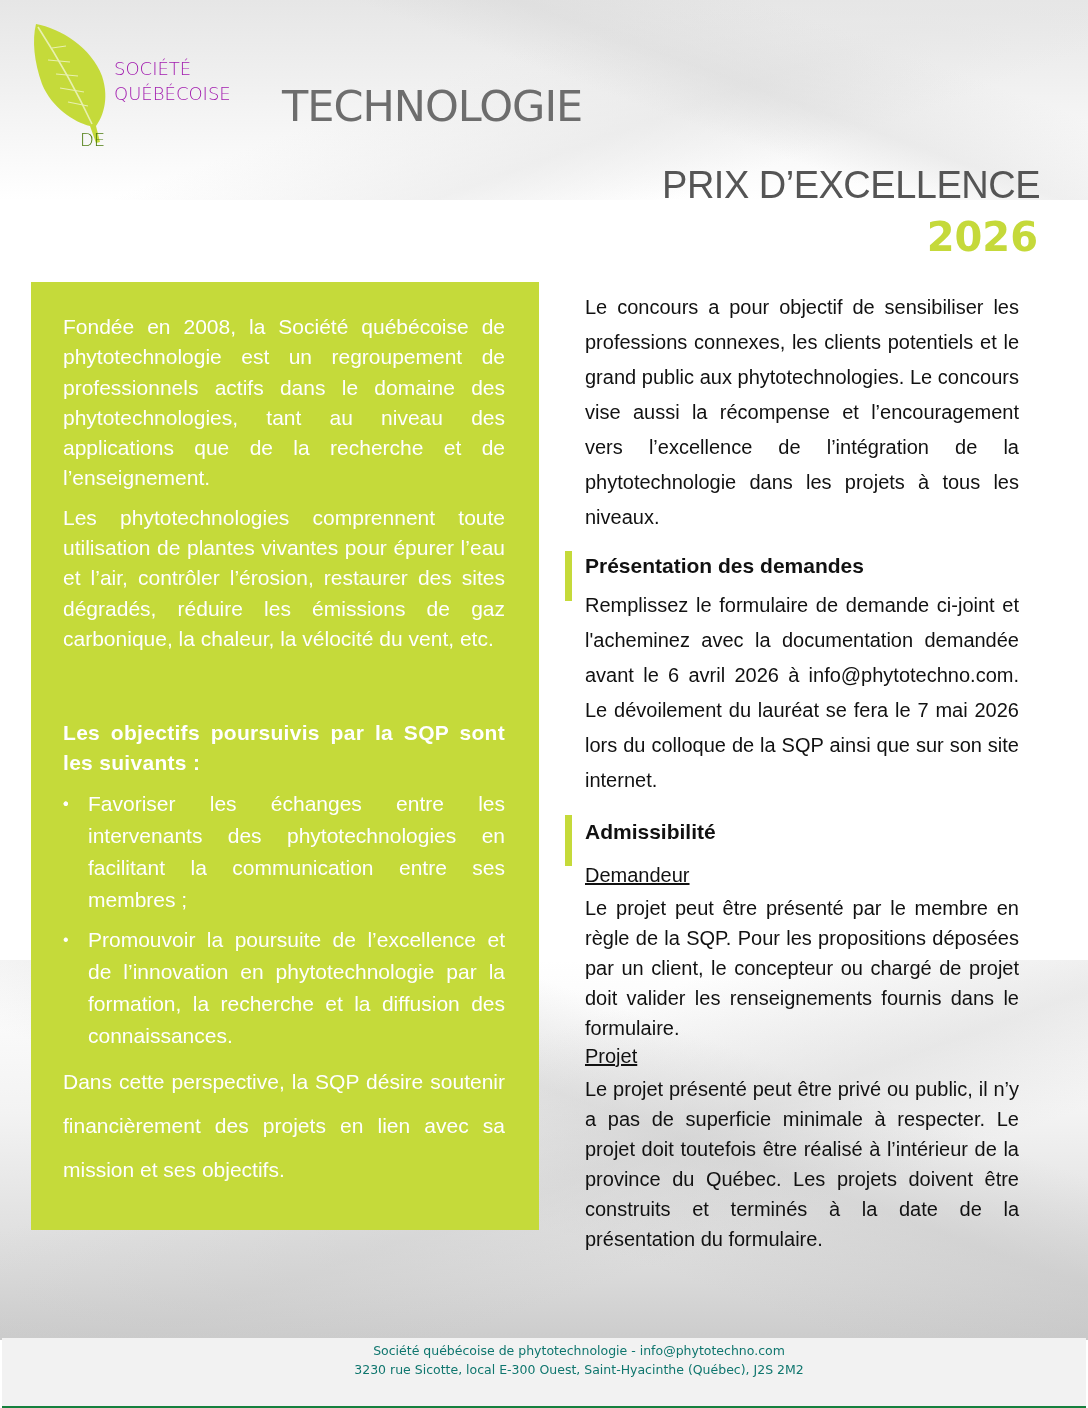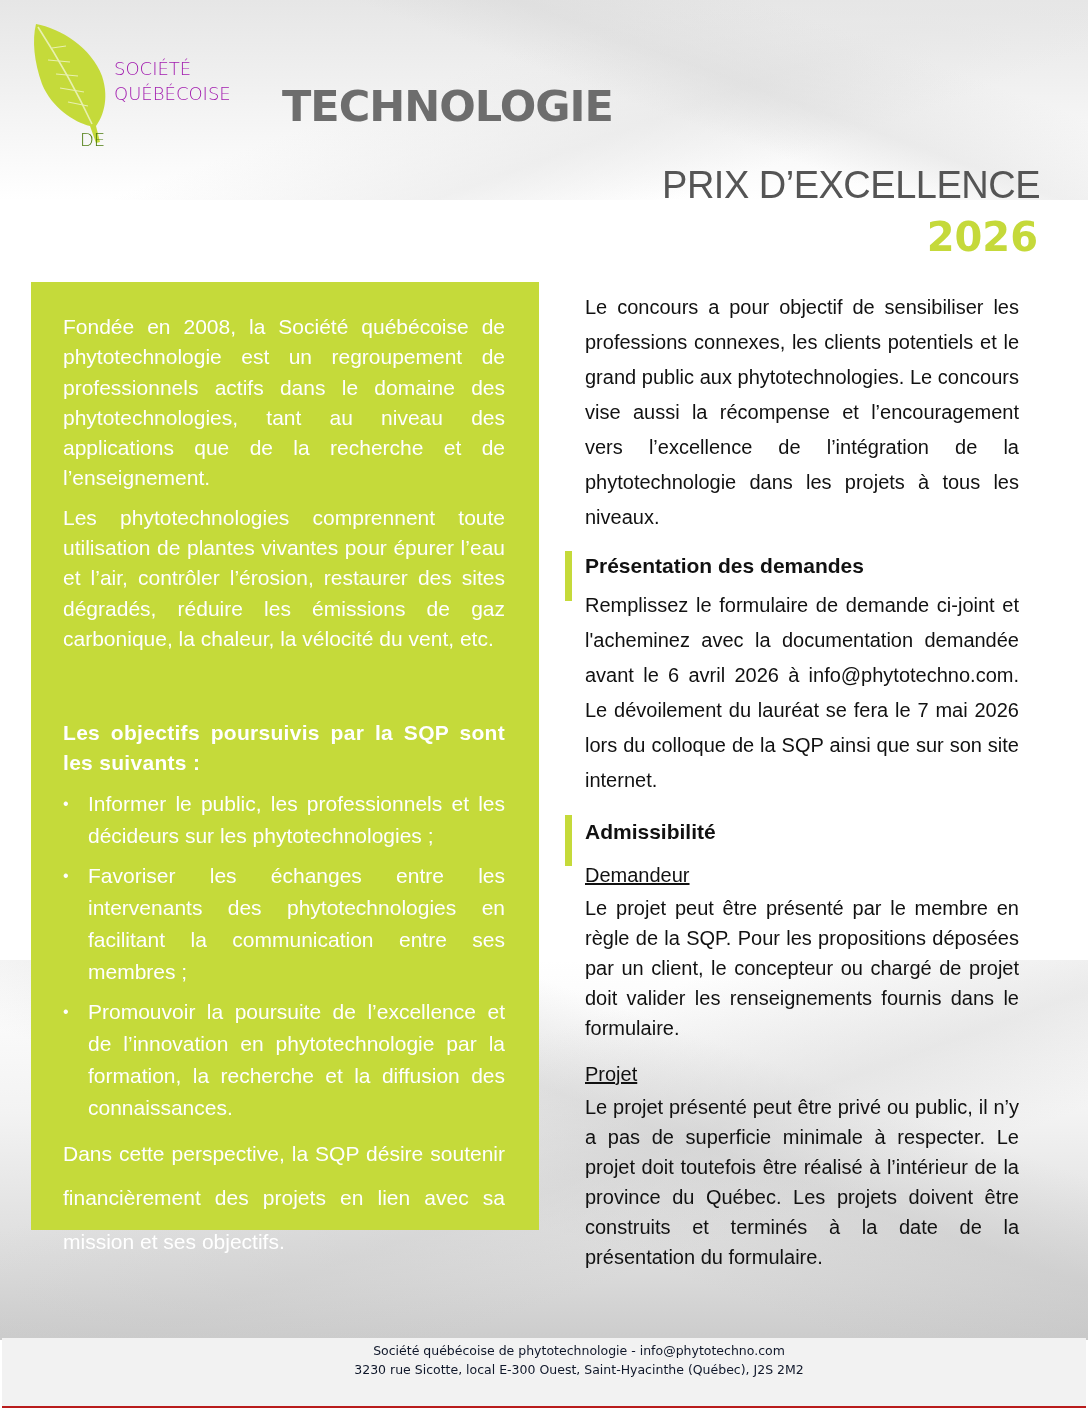--- a/index.html
+++ b/index.html
@@ -41,21 +41,21 @@
     position: absolute; left: 50px; top: 111px; color: #4d7c0f;
     font-family: "DejaVu Sans", sans-serif; font-size: 18px; font-weight: 200;
   }
   .logo-phyto {
     position: absolute; left: 80px; top: 86px; color: #c5d93a;
     font-family: "DejaVu Sans", sans-serif; font-weight: bold; font-size: 48px; letter-spacing: 1px;
     line-height: 48px;
   }
   .logo-tech {
     position: absolute; left: 252px; top: 64px; color: #6d6d6d;
-    font-family: "DejaVu Sans", sans-serif; font-weight: 700; font-size: 43px; letter-spacing: -1px;
+    font-family: "DejaVu Sans", sans-serif; font-weight: 400; font-size: 43px; letter-spacing: -1px;
     line-height: 48px;
   }
 
   
   .title {
     position: absolute; right: 48px; top: 164px; color: #555555;
     font-size: 38px; font-weight: normal; letter-spacing: -0.5px; text-align: right;
   }
   .year {
     position: absolute; right: 50px; top: 214px; color: #c5d93a;
@@ -90,22 +90,22 @@
   .rcol { position: absolute; left: 585px; width: 434px; color: #111111; }
   .rcol p { margin: 0; font-size: 20px; line-height: 35px; text-align: justify; }
   .rcol .sec-title { font-size: 21px; font-weight: bold; margin: 0 0 8px 0; line-height: 28px; }
   .rcol .sub { font-size: 20px; text-decoration: underline; margin: 0 0 4px 0; line-height: 27px; }
   .rcol .body2 { font-size: 20px; line-height: 30px; text-align: justify; margin: 0; }
   .accent-bar { position: absolute; left: 565px; width: 7px; background: #c5da3a; }
 
   
   .footer {
     position: absolute; left: 2px; top: 1338px; width: 1084px; height: 68px;
-    background: #f2f2f2; border-bottom: 2px solid #b91c1c; text-align: center;
-    color: #0f172a; font-family: "DejaVu Sans", sans-serif;
+    background: #f2f2f2; border-bottom: 2px solid #15803d; text-align: center;
+    color: #0f766e; font-family: "DejaVu Sans", sans-serif;
   }
   .footer .l1 { position: absolute; left: 0; right: 0; top: 5px; font-size: 12.5px; padding-left: 70px; }
   .footer .l2 { position: absolute; left: 0; right: 0; top: 24px; font-size: 12.5px; padding-left: 70px; }
   .footer .l3 { position: absolute; left: 0; right: 0; top: 44px; font-size: 13px; font-weight: bold; padding-left: 70px; letter-spacing: 0.5px; }
 </style>
 </head>
 <body>
 
 <div class="bg-top"></div>
 <div class="bg-bottom"></div>
@@ -125,21 +125,20 @@
 <div class="title">PRIX D’EXCELLENCE</div>
 <div class="year">2026</div>
 
 <div class="panel">
   <p>Fondée en 2008, la Société québécoise de phytotechnologie est un regroupement de professionnels actifs dans le domaine des phytotechnologies, tant au niveau des applications que de la recherche et de l’enseignement.</p>
   <p class="intro2">Les phytotechnologies comprennent toute utilisation de plantes vivantes pour épurer l’eau et l’air, contrôler l’érosion, restaurer des sites dégradés, réduire les émissions de gaz carbonique, la chaleur, la vélocité du vent, etc.</p>
   <h3>Les objectifs poursuivis par la SQP sont les suivants :</h3>
   <ul>
     <li>
       <span class="bullet">•</span>
-      <span>Informer le public, les professionnels et les décideurs sur les phytotechnologies ;</span>
     </li>
     <li>
       <span class="bullet">•</span>
       <span>Favoriser les échanges entre les intervenants des phytotechnologies en facilitant la communication entre ses membres ;</span>
     </li>
     <li>
       <span class="bullet">•</span>
       <span>Promouvoir la poursuite de l’excellence et de l’innovation en phytotechnologie par la formation, la recherche et la diffusion des connaissances.</span>
     </li>
   </ul>
@@ -154,20 +153,20 @@
 <div class="rcol" style="top:552px;">
   <div class="sec-title">Présentation des demandes</div>
   <p>Remplissez le formulaire de demande ci-joint et l'acheminez avec la documentation demandée avant le 6 avril 2026 à info@phytotechno.com. Le dévoilement du lauréat se fera le 7 mai 2026 lors du colloque de la SQP ainsi que sur son site internet.</p>
 </div>
 
 <div class="accent-bar" style="top:815px; height:51px;"></div>
 <div class="rcol" style="top:818px;">
   <div class="sec-title" style="margin-bottom:16px;">Admissibilité</div>
   <div class="sub">Demandeur</div>
   <p class="body2">Le projet peut être présenté par le membre en règle de la SQP. Pour les propositions déposées par un client, le concepteur ou chargé de projet doit valider les renseignements fournis dans le formulaire.</p>
-  <div class="sub" style="margin-top:18px;">Projet</div>
+  <div class="sub" style="">Projet</div>
   <p class="body2">Le projet présenté peut être privé ou public, il n’y a pas de superficie minimale à respecter. Le projet doit toutefois être réalisé à l’intérieur de la province du Québec. Les projets doivent être construits et terminés à la date de la présentation du formulaire.</p>
 </div>
 
 <div class="footer">
   <div class="l1">Société québécoise de phytotechnologie - info@phytotechno.com</div>
   <div class="l2">3230 rue Sicotte, local E-300 Ouest, Saint-Hyacinthe (Québec), J2S 2M2</div>
 </div>
 
 </body></html>

